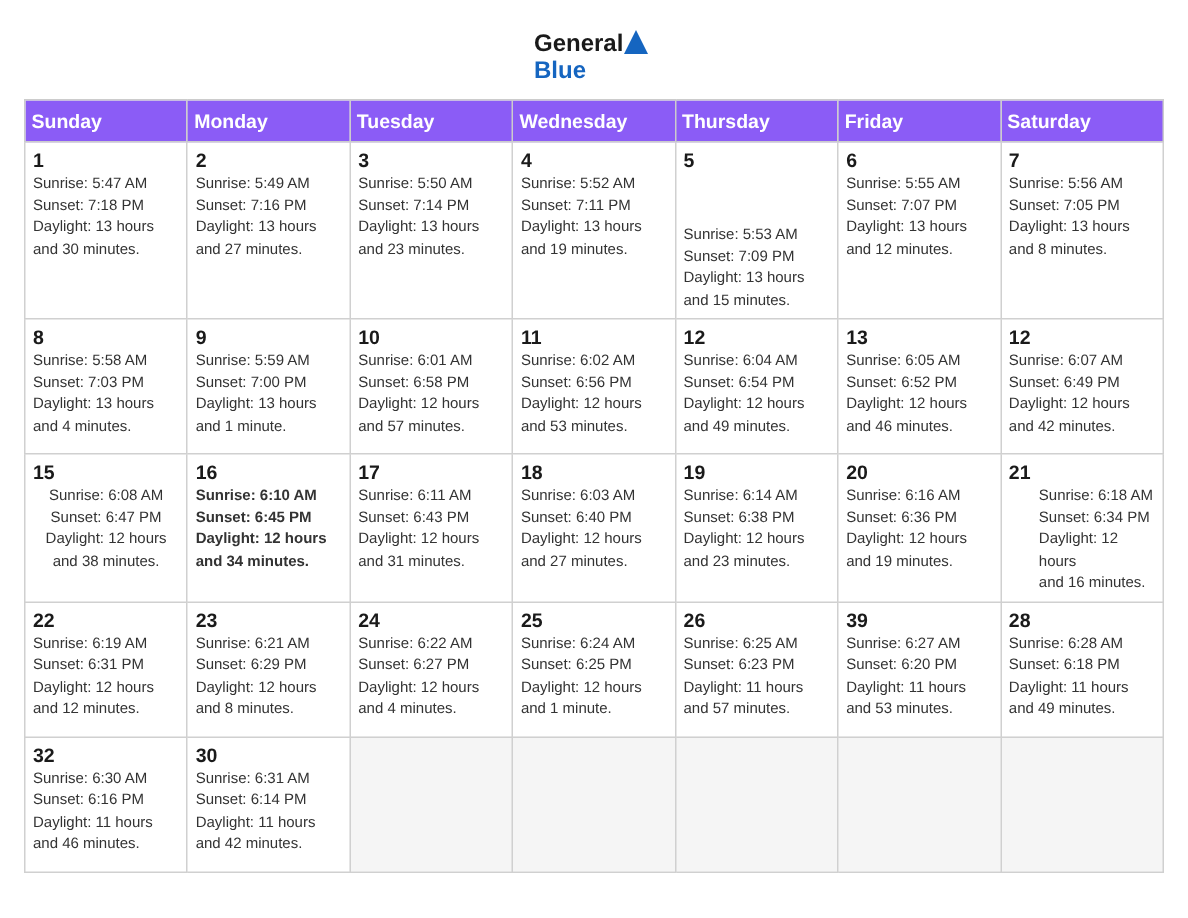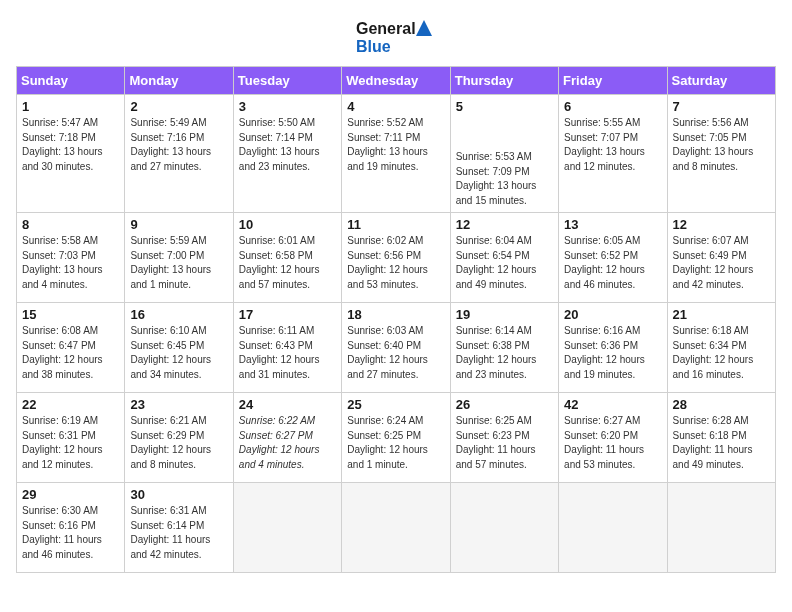--- a/index.html
+++ b/index.html
@@ -207,28 +207,28 @@
           <span class="day-num">12</span>
           <div class="day-info" style="white-space: pre-line;">Sunrise: 6:07 AM
 Sunset: 6:49 PM
 Daylight: 12 hours
 and 42 minutes.</div>
         </td>
       </tr>
       <tr class="week-row">
         <td>
           <span class="day-num">15</span>
-          <div class="day-info" style="white-space: pre-line;">Sunrise: 6:08 AM
+          <div class="day-info" style="white-space: pre-line; text-align: center;">Sunrise: 6:08 AM
 Sunset: 6:47 PM
 Daylight: 12 hours
 and 38 minutes.</div>
         </td>
         <td>
           <span class="day-num">16</span>
-          <div class="day-info" style="white-space: pre-line;">Sunrise: 6:10 AM
+          <div class="day-info" style="white-space: pre-line; font-weight: bold;">Sunrise: 6:10 AM
 Sunset: 6:45 PM
 Daylight: 12 hours
 and 34 minutes.</div>
         </td>
         <td>
           <span class="day-num">17</span>
           <div class="day-info" style="white-space: pre-line;">Sunrise: 6:11 AM
 Sunset: 6:43 PM
 Daylight: 12 hours
 and 31 minutes.</div>
@@ -249,21 +249,21 @@
         </td>
         <td>
           <span class="day-num">20</span>
           <div class="day-info" style="white-space: pre-line;">Sunrise: 6:16 AM
 Sunset: 6:36 PM
 Daylight: 12 hours
 and 19 minutes.</div>
         </td>
         <td>
           <span class="day-num">21</span>
-          <div class="day-info" style="white-space: pre-line;">Sunrise: 6:18 AM
+          <div class="day-info" style="white-space: pre-line; margin-left: 20px;">Sunrise: 6:18 AM
 Sunset: 6:34 PM
 Daylight: 12 hours
 and 16 minutes.</div>
         </td>
       </tr>
       <tr class="week-row">
         <td>
           <span class="day-num">22</span>
           <div class="day-info" style="white-space: pre-line;">Sunrise: 6:19 AM
 Sunset: 6:31 PM
@@ -272,57 +272,57 @@
         </td>
         <td>
           <span class="day-num">23</span>
           <div class="day-info" style="white-space: pre-line;">Sunrise: 6:21 AM
 Sunset: 6:29 PM
 Daylight: 12 hours
 and 8 minutes.</div>
         </td>
         <td>
           <span class="day-num">24</span>
-          <div class="day-info" style="white-space: pre-line; font-style: italic;">Sunrise: 6:22 AM
+          <div class="day-info" style="white-space: pre-line;">Sunrise: 6:22 AM
 Sunset: 6:27 PM
 Daylight: 12 hours
 and 4 minutes.</div>
         </td>
         <td>
           <span class="day-num">25</span>
           <div class="day-info" style="white-space: pre-line;">Sunrise: 6:24 AM
 Sunset: 6:25 PM
 Daylight: 12 hours
 and 1 minute.</div>
         </td>
         <td>
           <span class="day-num">26</span>
           <div class="day-info" style="white-space: pre-line;">Sunrise: 6:25 AM
 Sunset: 6:23 PM
 Daylight: 11 hours
 and 57 minutes.</div>
         </td>
         <td>
-          <span class="day-num">42</span>
+          <span class="day-num">39</span>
           <div class="day-info" style="white-space: pre-line;">Sunrise: 6:27 AM
 Sunset: 6:20 PM
 Daylight: 11 hours
 and 53 minutes.</div>
         </td>
         <td>
           <span class="day-num">28</span>
           <div class="day-info" style="white-space: pre-line;">Sunrise: 6:28 AM
 Sunset: 6:18 PM
 Daylight: 11 hours
 and 49 minutes.</div>
         </td>
       </tr>
       <tr class="week-row">
         <td>
-          <span class="day-num">29</span>
+          <span class="day-num">32</span>
           <div class="day-info" style="white-space: pre-line;">Sunrise: 6:30 AM
 Sunset: 6:16 PM
 Daylight: 11 hours
 and 46 minutes.</div>
         </td>
         <td>
           <span class="day-num">30</span>
           <div class="day-info" style="white-space: pre-line;">Sunrise: 6:31 AM
 Sunset: 6:14 PM
 Daylight: 11 hours

